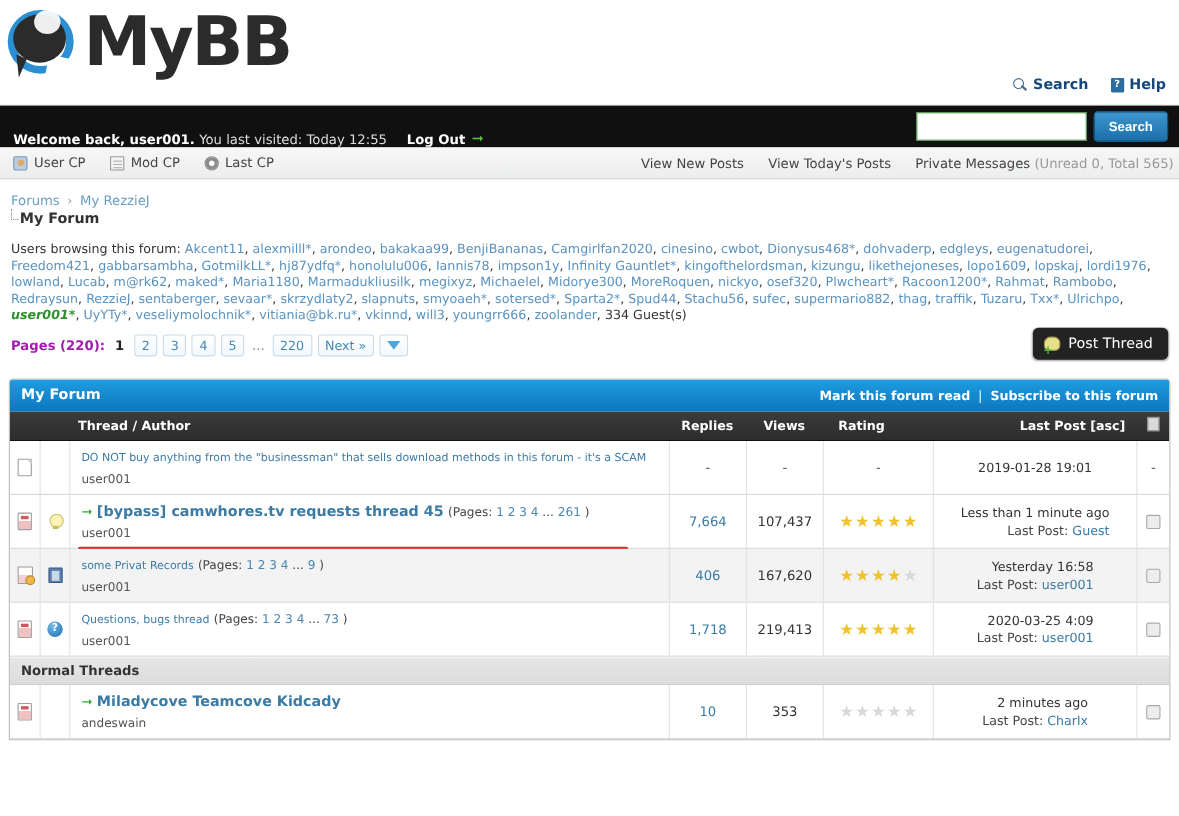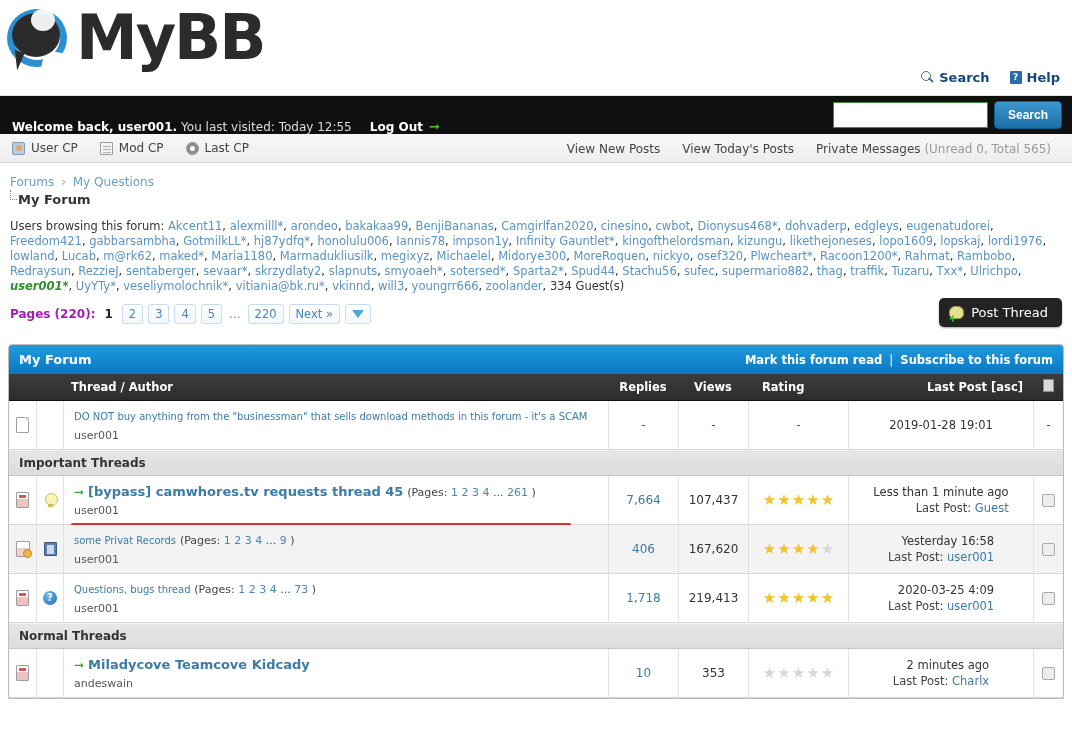--- a/index.html
+++ b/index.html
@@ -159,21 +159,21 @@
   .ico-modcp { background: #f4f4f4; border: 1px solid #9a9a9a; border-radius: 1px; }
   .ico-modcp::after {
     content: ""; position: absolute; left: 2px; top: 3px; width: 8px; height: 1px;
     background: #b0b0b0; box-shadow: 0 3px 0 #b0b0b0, 0 6px 0 #b0b0b0;
   }
   .ico-admincp {
     background: radial-gradient(circle, #fff 0 2px, #8d8d8d 3px 5px, #cfcfcf 6px);
     border-radius: 50%; border: 1px solid #8a8a8a;
   }
   .cp-right {
-    position: absolute; right: 21px; top: 0; height: 29px;
+    position: absolute; right: 5px; top: 0; height: 29px;
     display: flex; align-items: center; gap: 22px;
     font-size: 12px;
   }
   .cp-right a { color: #444; }
   .muted { color: #999; }
 
   
   .crumbs { padding: 12px 0 0 10px; font-size: 12px; }
   .crumbs a { color: #6a9ec4; }
   .crumbs .sep { color: #9aa; margin: 0 3px; }
@@ -483,21 +483,21 @@
     <span>
       <a href="#">Private Messages</a>
       <span class="muted">(Unread 0, Total 565)</span>
     </span>
   </div>
 </div>
 
 <div class="crumbs">
   <a href="#">Forums</a>
   <span class="sep">›</span>
-  <a href="#">My Questions</a>
+  <a href="#">My RezzieJ</a>
   <span class="crumb-current">My Forum</span>
 </div>
 
 <div class="browsing">
   <span>Users browsing this forum:</span>
   <span id="browsing-users"> <span class="u">Akcent11</span><span>, </span> <span class="u">alexmilll*</span><span>, </span> <span class="u">arondeo</span><span>, </span> <span class="u">bakakaa99</span><span>, </span> <span class="u">BenjiBananas</span><span>, </span> <span class="u">Camgirlfan2020</span><span>, </span> <span class="u">cinesino</span><span>, </span> <span class="u">cwbot</span><span>, </span> <span class="u">Dionysus468*</span><span>, </span> <span class="u">dohvaderp</span><span>, </span> <span class="u">edgleys</span><span>, </span> <span class="u">eugenatudorei</span><span>, </span> <span class="u">Freedom421</span><span>, </span> <span class="u">gabbarsambha</span><span>, </span> <span class="u">GotmilkLL*</span><span>, </span> <span class="u">hj87ydfq*</span><span>, </span> <span class="u">honolulu006</span><span>, </span> <span class="u">Iannis78</span><span>, </span> <span class="u">impson1y</span><span>, </span> <span class="u">Infinity Gauntlet*</span><span>, </span> <span class="u">kingofthelordsman</span><span>, </span> <span class="u">kizungu</span><span>, </span> <span class="u">likethejoneses</span><span>, </span> <span class="u">lopo1609</span><span>, </span> <span class="u">lopskaj</span><span>, </span> <span class="u">lordi1976</span><span>, </span> <span class="u">lowland</span><span>, </span> <span class="u">Lucab</span><span>, </span> <span class="u">m@rk62</span><span>, </span> <span class="u">maked*</span><span>, </span> <span class="u">Maria1180</span><span>, </span> <span class="u">Marmadukliusilk</span><span>, </span> <span class="u">megixyz</span><span>, </span> <span class="u">Michaelel</span><span>, </span> <span class="u">Midorye300</span><span>, </span> <span class="u">MoreRoquen</span><span>, </span> <span class="u">nickyo</span><span>, </span> <span class="u">osef320</span><span>, </span> <span class="u">Plwcheart*</span><span>, </span> <span class="u">Racoon1200*</span><span>, </span> <span class="u">Rahmat</span><span>, </span> <span class="u">Rambobo</span><span>, </span> <span class="u">Redraysun</span><span>, </span> <span class="u">RezzieJ</span><span>, </span> <span class="u">sentaberger</span><span>, </span> <span class="u">sevaar*</span><span>, </span> <span class="u">skrzydlaty2</span><span>, </span> <span class="u">slapnuts</span><span>, </span> <span class="u">smyoaeh*</span><span>, </span> <span class="u">sotersed*</span><span>, </span> <span class="u">Sparta2*</span><span>, </span> <span class="u">Spud44</span><span>, </span> <span class="u">Stachu56</span><span>, </span> <span class="u">sufec</span><span>, </span> <span class="u">supermario882</span><span>, </span> <span class="u">thag</span><span>, </span> <span class="u">traffik</span><span>, </span> <span class="u">Tuzaru</span><span>, </span> <span class="u">Txx*</span><span>, </span> <span class="u">Ulrichpo</span><span>, </span><span class="me">user001*</span><span>, </span><span class="u">UyYTy*</span><span>, </span><span class="u">veseliymolochnik*</span><span>, </span><span class="u">vitiania@bk.ru*</span><span>, </span><span class="u">vkinnd</span><span>, </span><span class="u">will3</span><span>, </span><span class="u">youngrr666</span><span>, </span><span class="u">zoolander</span><span>, </span><span>334 Guest(s)</span></span>
 </div>
 
 <div class="pagerow">
   <div class="pager">
@@ -561,21 +561,20 @@
         </div>
         <div class="c-last">
           <span class="lastpost">
             <span class="when">2019-01-28 19:01</span>
           </span>
         </div>
         <div class="c-chk">
           <span class="dash">-</span>
         </div>
       </div>
-      <div class="grouprow">Important Threads</div>
       <div class="trow">
         <div class="c-icon1">
           <span class="ico-hot"></span>
         </div>
         <div class="c-icon2">
           <span class="ico-bulb"></span>
         </div>
         <div class="c-sub"><span class="arrow-go">➞</span><a class="thread-link bold" href="#">[bypass] camwhores.tv requests thread 45</a> <span class="pages-note">(Pages: <a href="#">1</a> <a href="#">2</a> <a href="#">3</a> <a href="#">4</a> ... <a href="#">261</a> )</span><a class="author" href="#">user001</a><span class="redline"></span></div>
         <div class="c-rep">
           <a class="num-link" href="#">7,664</a>

